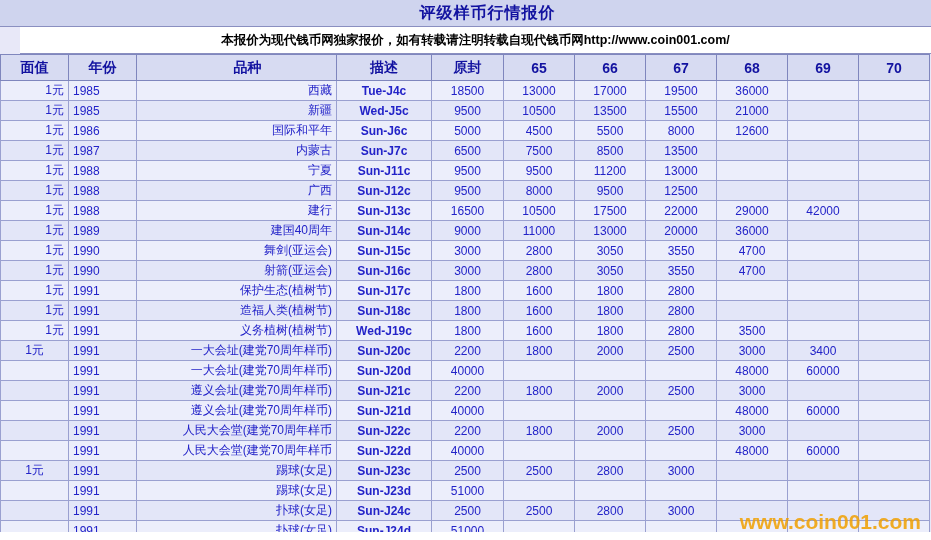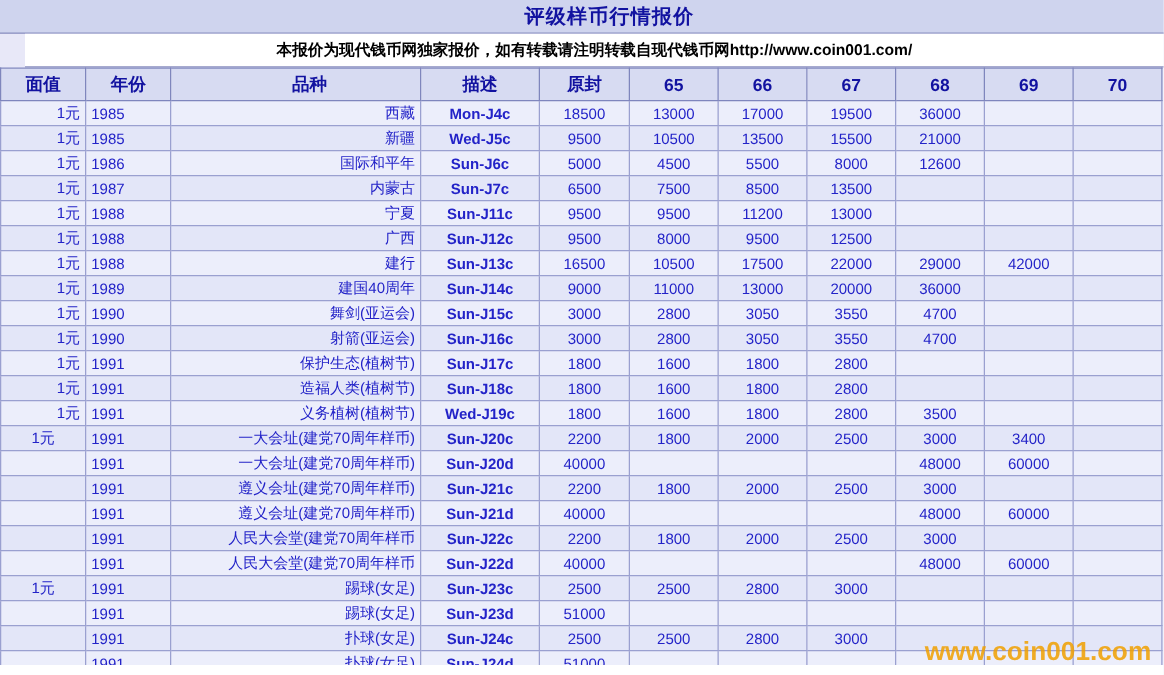--- a/index.html
+++ b/index.html
@@ -150,21 +150,21 @@
         <th class="col-g">68</th>
         <th class="col-g">69</th>
         <th class="col-g">70</th>
       </tr>
     </thead>
     <tbody id="table-body">
         <tr>
           <td class="face">1元</td>
           <td class="year">1985</td>
           <td class="kind">西藏</td>
-          <td class="desc">Mon-J4c</td>
+          <td class="desc">Tue-J4c</td>
           <td class="num">18500</td>
           <td class="num">13000</td>
           <td class="num">17000</td>
           <td class="num">19500</td>
           <td class="num">36000</td>
           <td class="num"></td>
           <td class="num"></td>
         </tr>
         <tr>
           <td class="face">1元</td>

